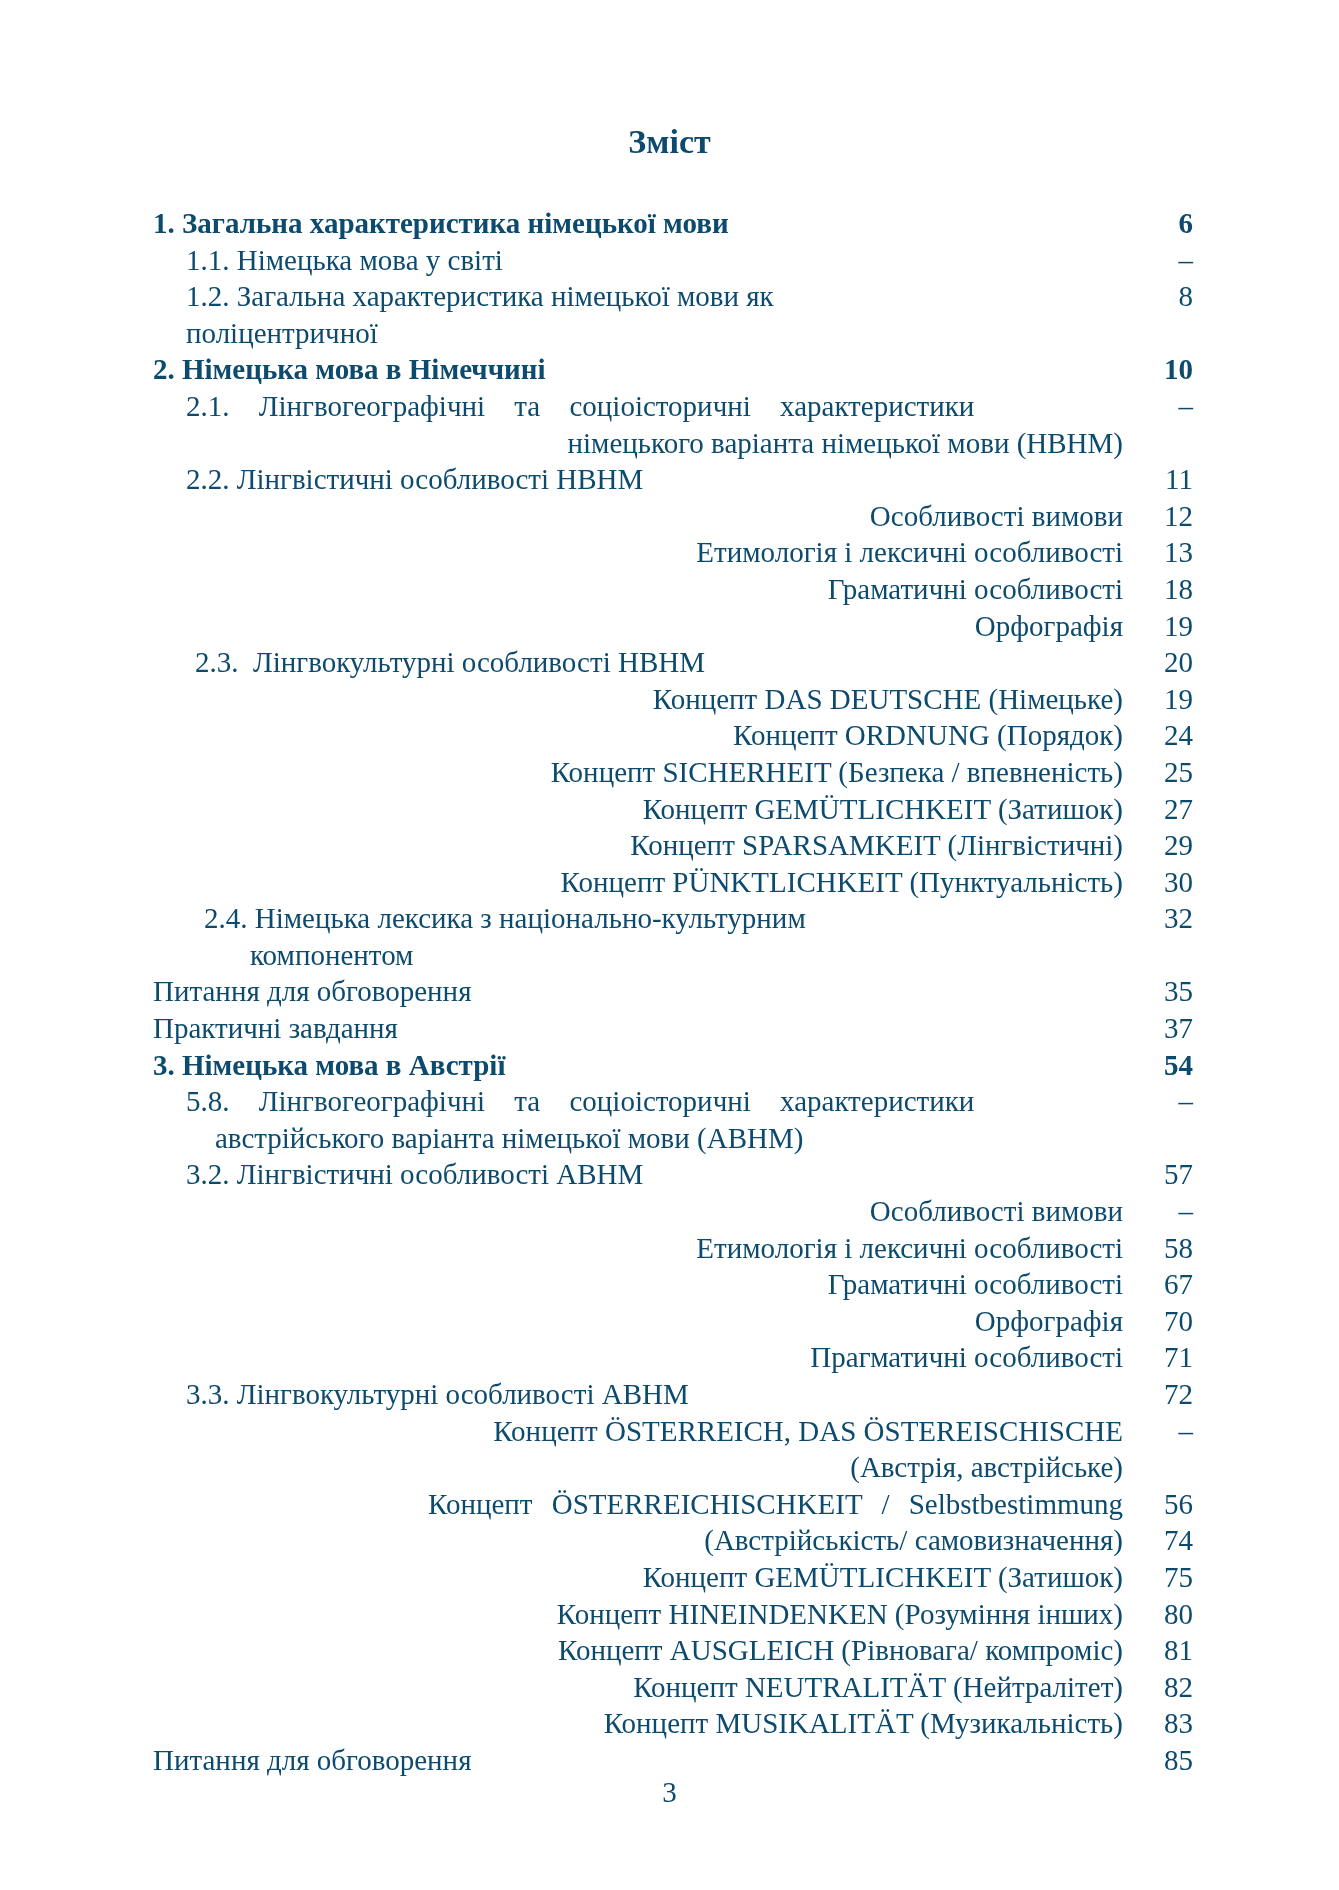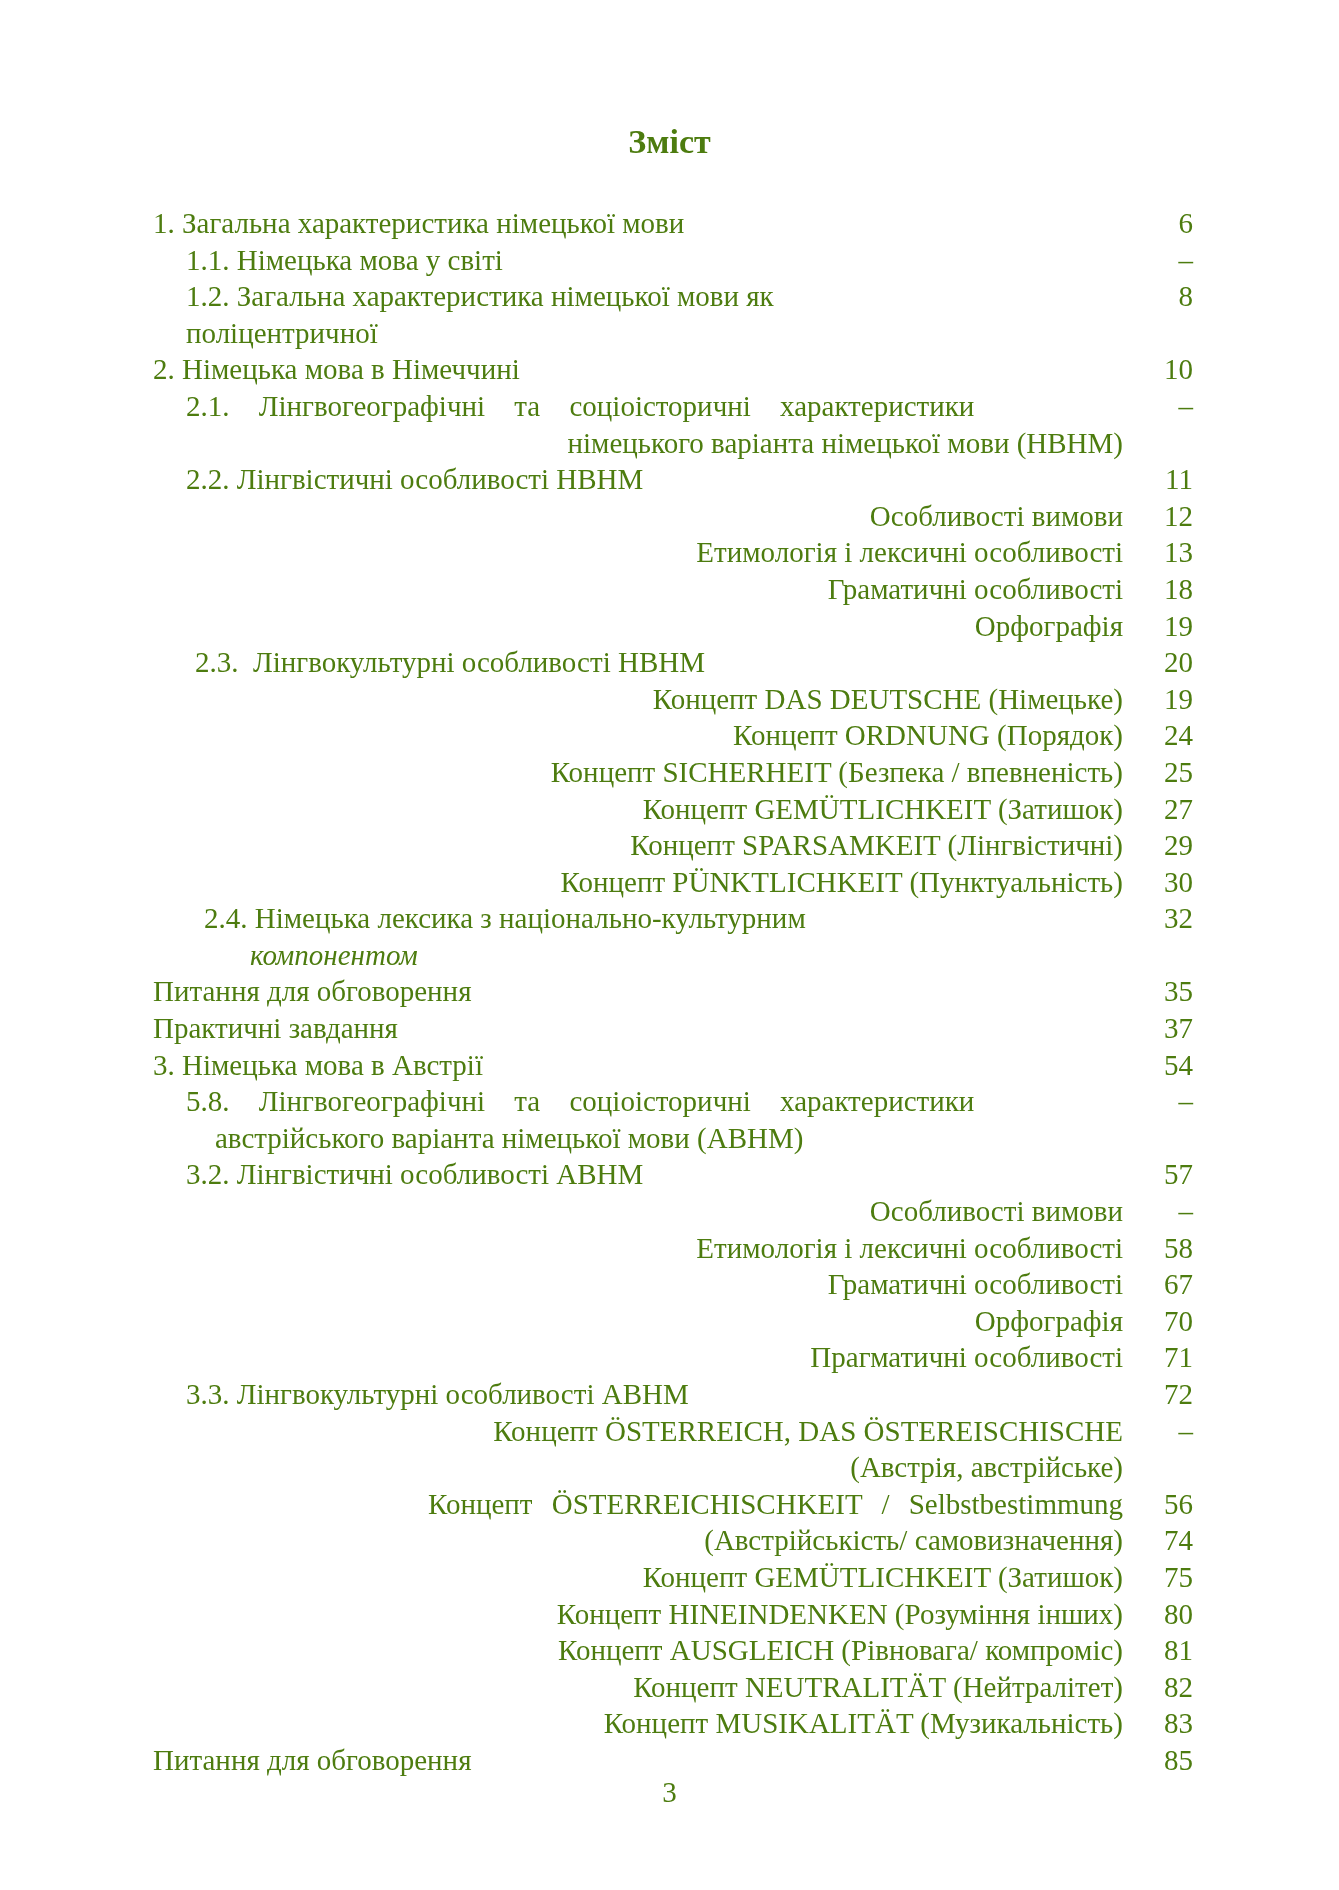--- a/index.html
+++ b/index.html
@@ -1,21 +1,21 @@
 <!DOCTYPE html>
 <html><head>
 <meta charset="utf-8">
 <style>
   html, body { margin: 0; padding: 0; background: #ffffff; }
   .page {
     position: relative;
     width: 1339px;
     height: 1890px;
     background: #ffffff;
-    color: #4d7c0f;
+    color: #0c4a6e;
     font-family: "Liberation Serif", "DejaVu Serif", serif;
     overflow: hidden;
   }
   .title {
     position: absolute;
     top: 122px;
     left: 0;
     width: 100%;
     margin: 0;
     text-align: center;
@@ -32,30 +32,30 @@
   .row {
     display: flex;
     align-items: baseline;
     height: 36.6px;
     line-height: 36.6px;
     font-size: 29px;
     white-space: nowrap;
   }
   .entry { flex: 1 1 auto; }
   .num   { flex: 0 0 70px; text-align: right; }
-  .bold  { font-weight: normal; }
+  .bold  { font-weight: bold; }
   .wide  .entry { word-spacing: 22px; }
   .wide2 .entry { word-spacing: 12px; }
   .l0  .entry { padding-left: 0; }
   .l1  .entry { padding-left: 33px; }
   .l1x .entry { padding-left: 42px; }
   .l1y .entry { padding-left: 51px; }
   .l1c .entry { padding-left: 62px; }
   .l2  .entry { padding-left: 85px; text-align: right; }
-  .l2c .entry { padding-left: 97px; font-style: italic; }
+  .l2c .entry { padding-left: 97px; }
   .footer {
     position: absolute;
     top: 1774px;
     left: 0;
     width: 100%;
     text-align: center;
     font-size: 29px;
     line-height: 36.6px;
   }
 </style>

